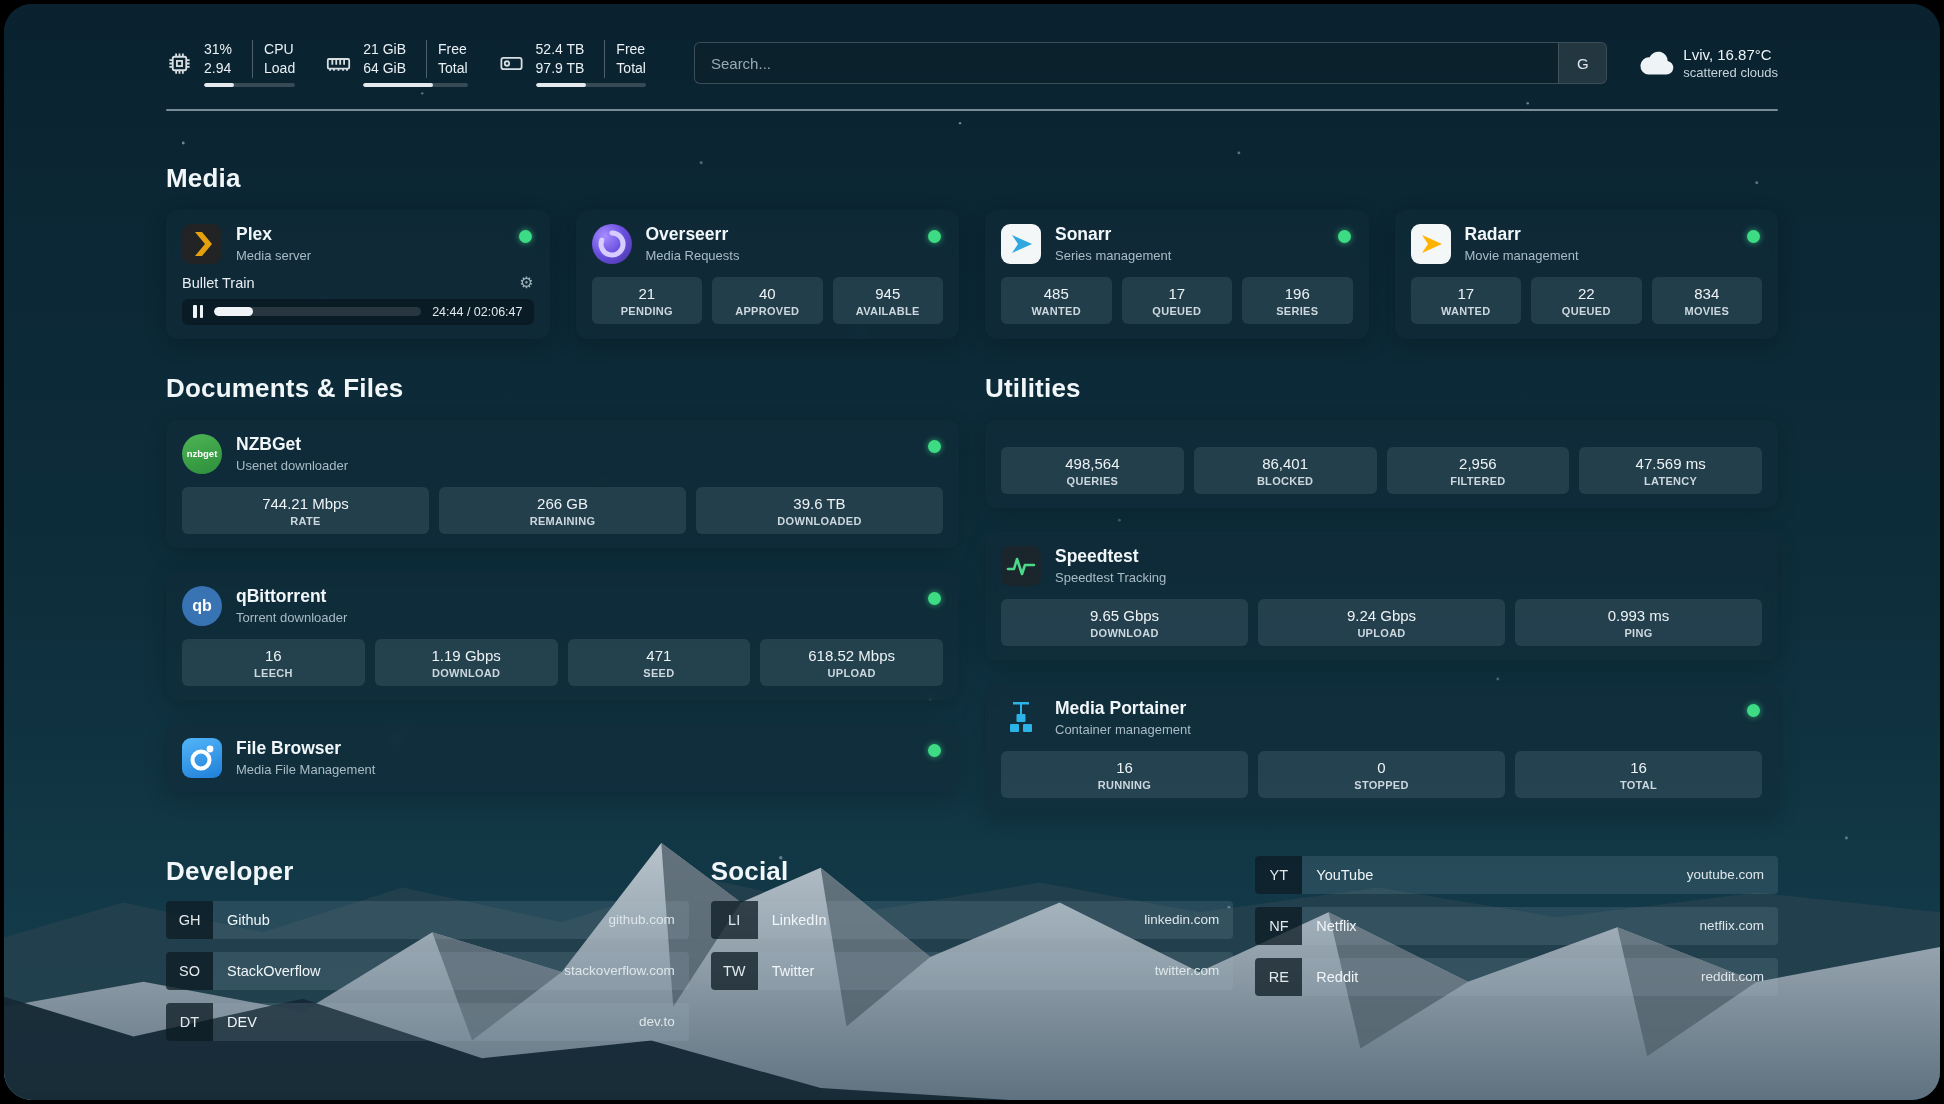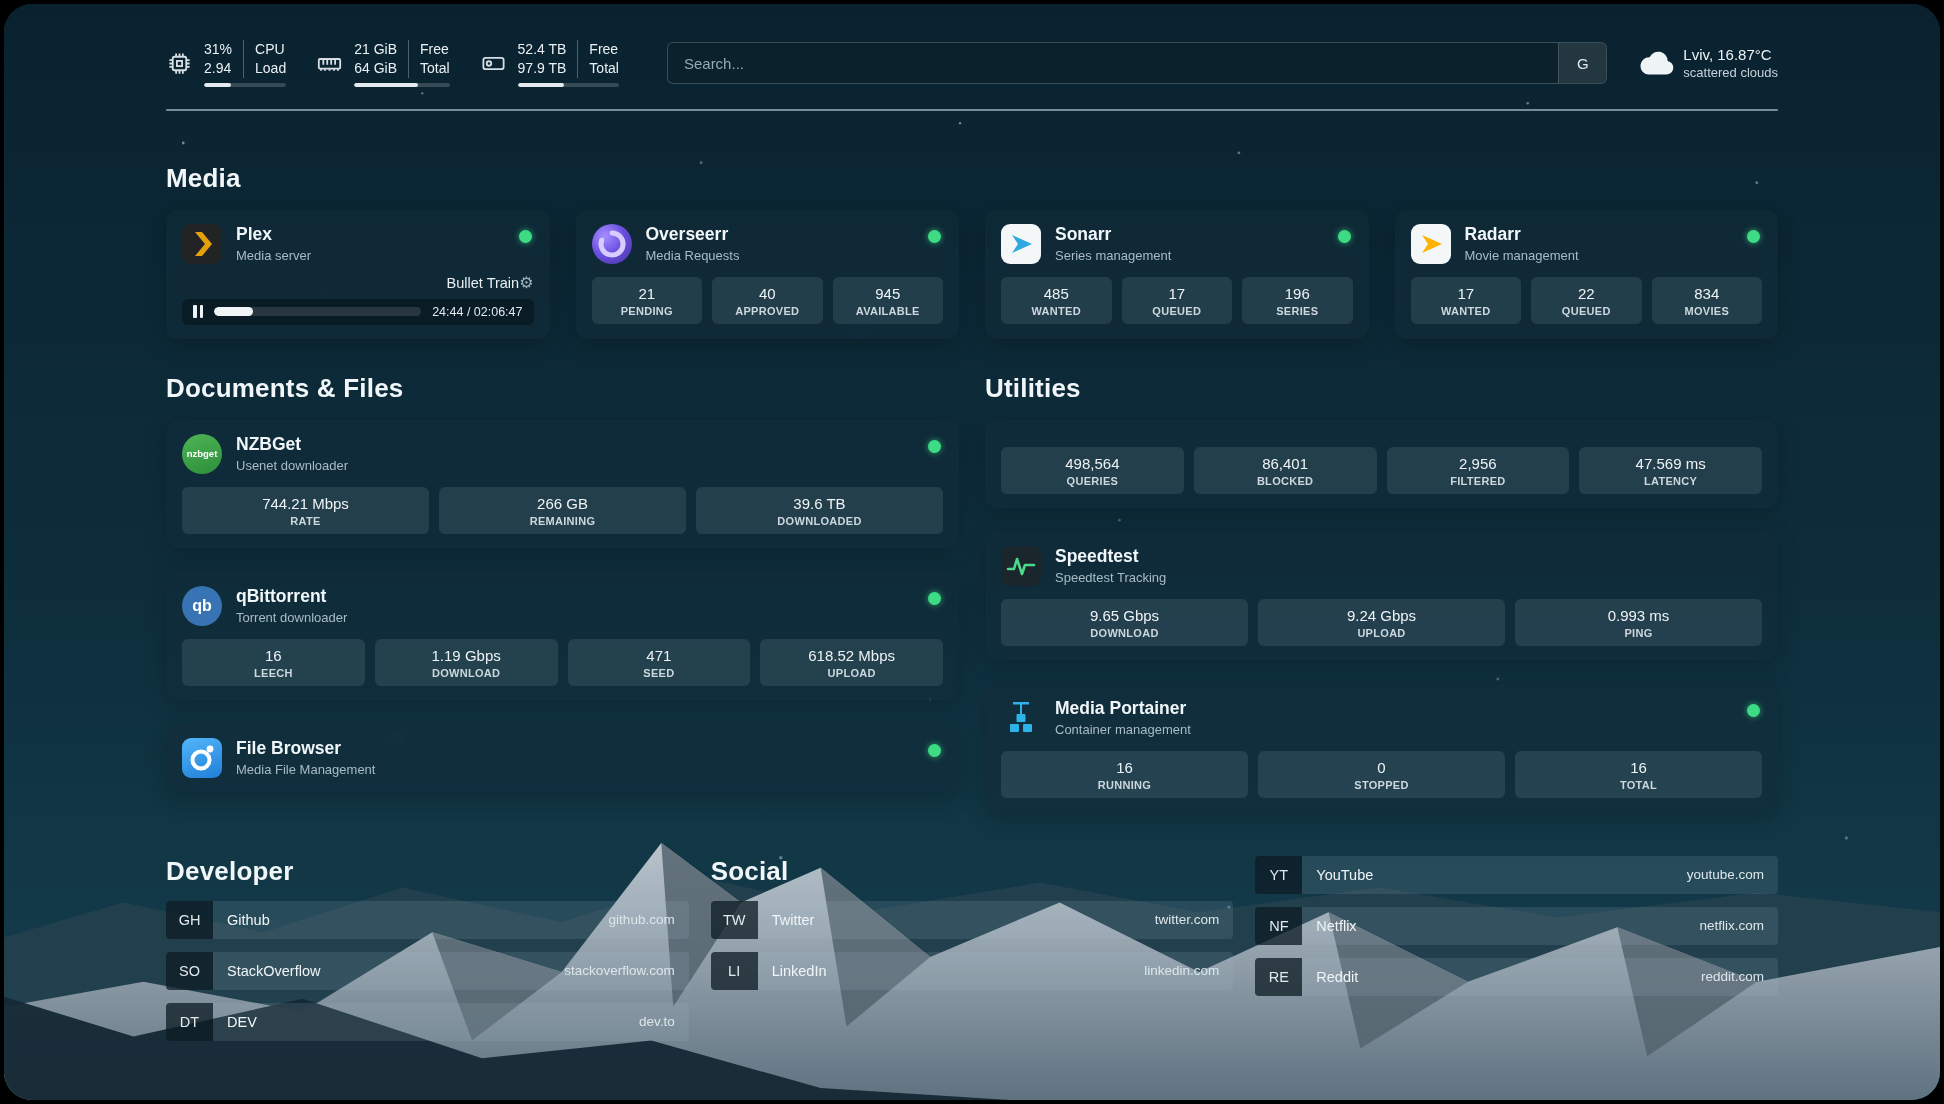--- a/index.html
+++ b/index.html
@@ -12,21 +12,21 @@
 
   
   .topbar { display:flex; align-items:center; padding-top:36px; }
   .monitors { display:flex; gap:30px; }
   .monitor { display:flex; align-items:center; gap:11px; }
   .mon-icon { width:27px; height:27px; }
   .mon-icon svg { width:100%; height:100%; stroke:#d7dfe3; fill:none; stroke-width:1.6; }
   .mon-body { display:flex; flex-direction:column; gap:5px; }
   .mon-rows { display:flex; }
   .mon-col { display:flex; flex-direction:column; font-size:14px; line-height:1.35; color:#eaf0f3; }
-  .mon-col.values { padding-right:11px; border-right:1px solid rgba(255,255,255,0.28); align-items:flex-start;text-align:right; }
+  .mon-col.values { padding-right:20px; border-right:1px solid rgba(255,255,255,0.28); align-items:flex-start;text-align:right; }
   .mon-col.labels { padding-left:11px; }
   .mon-bar { height:4px; border-radius:2px; background:rgba(255,255,255,0.18); overflow:hidden; }
   .mon-fill { height:100%; border-radius:2px; background:#e4eaed; }
 
   .search { flex:1; display:flex; align-items:stretch; height:42px; margin:0 30px 0 48px;
             background:rgba(12,32,42,0.6); border:1px solid rgba(255,255,255,0.20);
             border-radius:6px; overflow:hidden; }
   .search input { flex:1; background:transparent; border:none; outline:none; color:#e8eef2;
                   font-size:15px; padding:0 16px; font-family:"Liberation Sans",sans-serif; }
   .search input::placeholder { color:#97aab4; }
@@ -59,21 +59,21 @@
   .app-name { font-size:17.5px; font-weight:700; color:#f1f6f9; }
   .app-desc { font-size:13px; color:#a9bcc5; margin-top:3px; }
   .status-dot { position:absolute; top:20px; right:18px; width:13px; height:13px; border-radius:50%;
                 background:#3ddc84; box-shadow:0 0 6px rgba(61,220,132,0.7); }
   .stats { display:flex; gap:10px; margin-top:13px; }
   .stat { flex:1; background:rgba(210,228,238,0.11); border-radius:6px; padding:8px 4px 7px; text-align:center; }
   .stat-value { font-size:15px; color:#eef3f6; }
   .stat-label { font-size:11px; font-weight:700; color:#ccd8de; margin-top:3px; letter-spacing:0.3px; }
 
   
-  .np-row { display:flex; align-items:center; justify-content:flex-end; margin-top:11px; }
+  .np-row { display:flex; align-items:center; justify-content:space-between; margin-top:11px; }
   .np-title { font-size:14.5px; color:#e9eff2; }
   .gear { color:#9db1ba; font-size:16px; cursor:pointer; line-height:1; }
   .player { display:flex; align-items:center; gap:11px; margin-top:8px;
             background:rgba(4,14,19,0.5); border-radius:6px; padding:6px 11px; }
   .pause { display:flex; gap:3px; cursor:pointer; }
   .pause span { width:3.5px; height:13px; background:#eef3f6; border-radius:1px; }
   .track { flex:1; height:9px; border-radius:5px; background:rgba(255,255,255,0.12); overflow:hidden; cursor:pointer; }
   .track-fill { height:100%; background:#f0f4f6; border-radius:5px; }
   .time { font-size:12.5px; color:#e2e9ec; white-space:nowrap; }
 
@@ -587,30 +587,30 @@
               <span class="bm-url">dev.to</span>
             </a>
           </div>
       </div>
 
       <div class="bm-col">
         <h2 class="section-title bm-title">Social</h2>
         <div>
 
             <a class="bm-row">
+              <span class="bm-abbr">LI</span>
+              <span class="bm-name">LinkedIn</span>
+              <span class="bm-url">linkedin.com</span>
+            </a>
+
+            <a class="bm-row">
               <span class="bm-abbr">TW</span>
               <span class="bm-name">Twitter</span>
               <span class="bm-url">twitter.com</span>
             </a>
-
-            <a class="bm-row">
-              <span class="bm-abbr">LI</span>
-              <span class="bm-name">LinkedIn</span>
-              <span class="bm-url">linkedin.com</span>
-            </a>
           </div>
       </div>
 
       <div class="bm-col">
         <div>
 
             <a class="bm-row">
               <span class="bm-abbr">YT</span>
               <span class="bm-name">YouTube</span>
               <span class="bm-url">youtube.com</span>

